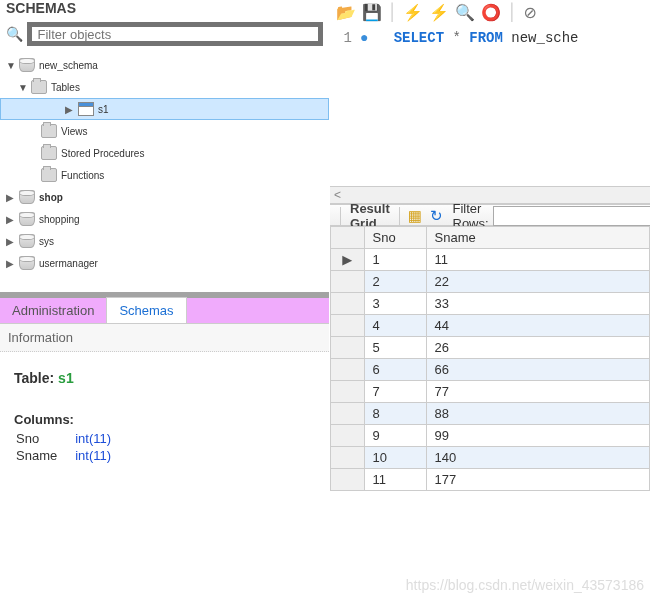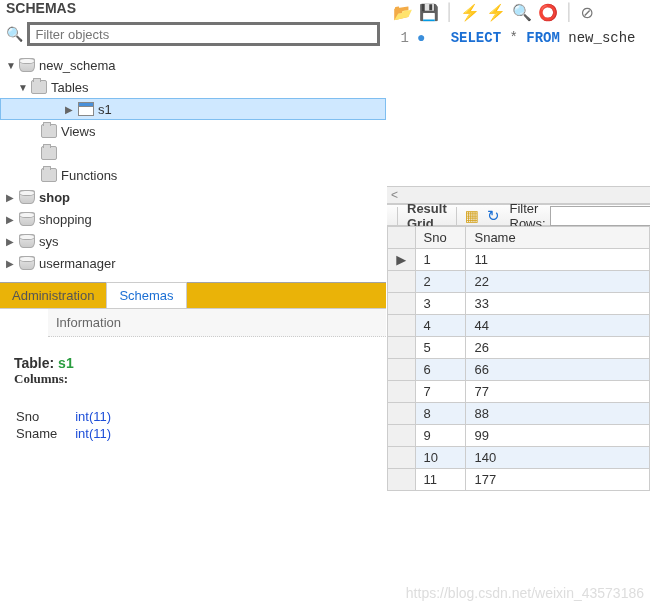--- a/index.html
+++ b/index.html
@@ -1,49 +1,49 @@
 <!DOCTYPE html>
 <html><head>
 <meta charset="utf-8">
 <style>
   * { box-sizing: border-box; margin: 0; padding: 0; }
   html, body { width: 650px; height: 603px; font-family: -apple-system, "Segoe UI", Tahoma, sans-serif; font-size: 13px; color: #333; overflow: hidden; background: #fff; }
   .app { display: flex; width: 650px; height: 603px; }
-  .left { width: 387px; display: flex; flex-direction: column; border-right: 1px solid #fff; }
+  .left { width: 330px; display: flex; flex-direction: column; border-right: 1px solid #fff; }
   .right { flex: 1; display: flex; flex-direction: column; overflow: hidden; }
 
   
   .hdr { font-weight: bold; font-size: 14px; padding: 0 6px 4px; color: #444; }
   .filter-row { display: flex; align-items: center; padding: 2px 6px 6px; gap: 4px; }
   .filter-row .mag { color: #888; font-size: 14px; }
-  .filter-row input { flex: 1; border: 3px solid #737373; padding: 3px 5px; font-size: 13px; height: 24px; }
+  .filter-row input { flex: 1; border: 5px solid #737373; padding: 3px 5px; font-size: 13px; height: 24px; }
   .tree { flex: 0 0 auto; padding: 2px 0 8px; user-select: none; }
   .tree-row { display: flex; align-items: center; height: 22px; padding-left: 6px; position: relative; }
   .tree-row.selected { background: #cfe8ff; border: 1px solid #7fbef0; }
   .arrow { display: inline-block; width: 10px; font-size: 10px; color: #666; margin-right: 2px; }
   .arrow.open { color: #555; }
   .tree-icon { width: 18px; height: 16px; display: inline-flex; align-items: center; justify-content: center; margin-right: 3px; }
-  .tree-label { font-size: 13px; color: #333; }
+  .tree-label { font-size: 10px; color: #333; }
   .tree-label.bold { font-weight: bold; }
   .indent1 { padding-left: 18px; }
   .indent2 { padding-left: 40px; }
   .indent3 { padding-left: 64px; }
 
   
-  .tabs { display: flex; border-top: 1px solid #a3a3a3; border-bottom: 1px solid #ccc; background: #eab308; }
+  .tabs { display: flex; border-top: 6px solid #a3a3a3; border-bottom: 1px solid #ccc; background: #f0abfc; margin-top: 10px; }
   .tab { padding: 5px 12px; font-size: 13px; color: #555; cursor: pointer; }
   .tab.active { background: #fff; color: #1b6fd4; border-top: 1px solid #ccc; border-left: 1px solid #ccc; border-right: 1px solid #ccc; margin-top: -1px; }
 
   
-  .info-hdr { padding: 6px 8px; background: #f7f7f7; color: #666; font-size: 13px; border-bottom: 1px dotted #ccc; margin-left: 48px; }
+  .info-hdr { padding: 6px 8px; background: #f7f7f7; color: #666; font-size: 13px; border-bottom: 1px dotted #ccc; }
   .info-body { padding: 18px 14px; }
-  .tbl-line { font-size: 14px; margin-bottom: 0; }
+  .tbl-line { font-size: 14px; margin-bottom: 26px; }
   .tbl-line b { font-weight: bold; }
   .tbl-name { color: #2a9d3f; font-weight: bold; }
-  .cols-hdr { font-weight: bold; margin-bottom: 20px; font-family: Liberation Serif, serif; }
+  .cols-hdr { font-weight: bold; margin-bottom: 2px; }
   .cols { font-family: inherit; }
   .cols td { padding: 0 6px 0 0; font-size: 13px; }
   .cols td.ct { color: #1d4ed8; padding-left: 10px; }
 
   
   .toolbar { display: flex; gap: 6px; padding: 2px 6px 4px; align-items: center; height: 26px; }
   .toolbar span { font-size: 16px; color: #777; display:inline-flex; align-items:center; }
   .gold { color: #d4a017; }
   .red { color: #c0392b; }
   .editor { padding: 4px 0 8px 0; font-family: Consolas, "Courier New", monospace; font-size: 14px; height: 160px; overflow: hidden; white-space: nowrap; }
@@ -63,21 +63,21 @@
   .blue2 { color:#1b6fd4; }
 
   table.result { border-collapse: collapse; font-size: 13px; margin-top: 0; }
   table.result th, table.result td { border: 1px solid #ccc; padding: 3px 8px; text-align: left; height: 22px; }
   table.result th { background: #f5f5f5; font-weight: normal; }
   table.result th.rh { width: 20px; background:#f0f0f0; }
   table.result td.rh { background:#f0f0f0; text-align:center; color:#555; }
   table.result tr.even td:not(.rh) { background: #eaf2fb; }
   table.result td.c1 { width: 50px; }
   table.result td.c2 { width: 180px; }
-  .watermark { position:absolute; right:6px; bottom:2px; color:#ddd; font-size:14px; }
+  .watermark { position:absolute; right:6px; bottom:10px; color:#ddd; font-size:14px; }
 
   
   .ico-db, .ico-folder, .ico-table, .ico-view, .ico-proc, .ico-func { width:16px;height:14px; display:inline-block; }
   .ico-db { background: linear-gradient(#e6e6e6,#ccc); border:1px solid #aaa; border-radius:3px 3px 4px 4px / 2px 2px 6px 6px; position:relative; }
   .ico-db::before{content:"";position:absolute;top:-1px;left:-1px;right:-1px;height:4px;border:1px solid #aaa;border-radius:6px/3px;background:#f5f5f5;}
   .ico-folder{background:#d9d9d9;border:1px solid #aaa;border-radius:2px;position:relative;}
   .ico-folder::before{content:"";position:absolute;top:-3px;left:1px;width:6px;height:3px;background:#d9d9d9;border:1px solid #aaa;border-bottom:none;border-radius:1px 1px 0 0;}
   .ico-table{background:#fff;border:1px solid #888;}
   .ico-table::before{content:"";position:absolute;width:14px;height:3px;background:#4a90d9;border-bottom:1px solid #888;display:block;}
 </style>
@@ -119,20 +119,21 @@
       <div class="tree-row indent2">
         <span class="tree-icon">
             <span class="ico-folder"></span>
           </span>
         <span class="tree-label">Views</span>
       </div>
       <div class="tree-row indent2">
         <span class="tree-icon">
             <span class="ico-folder"></span>
           </span>
+        <span class="tree-label">Stored Procedures</span>
       </div>
       <div class="tree-row indent2">
         <span class="tree-icon">
             <span class="ico-folder"></span>
           </span>
         <span class="tree-label">Functions</span>
       </div>
 
       <div class="tree-row">
         <span class="arrow">▶</span>

